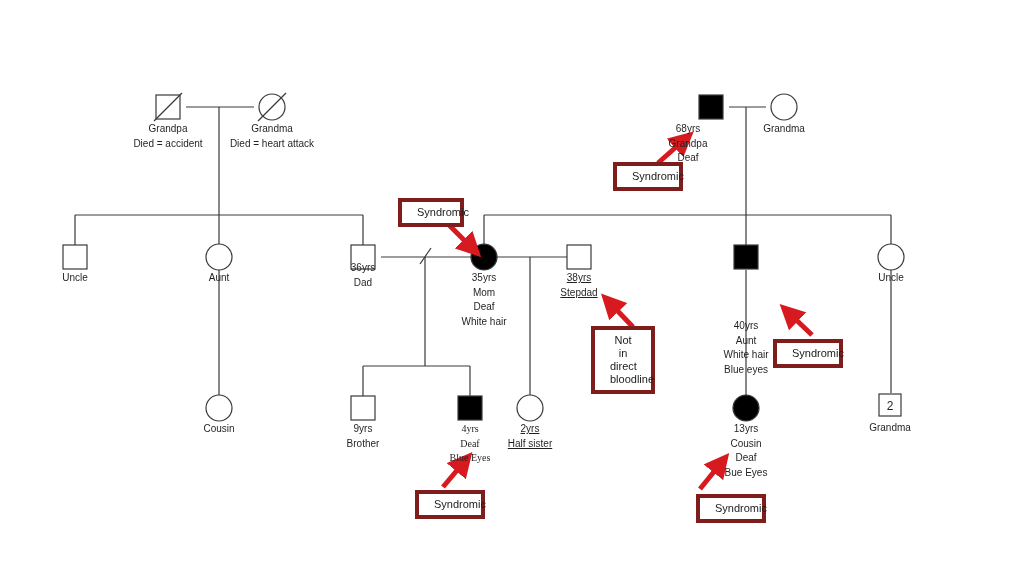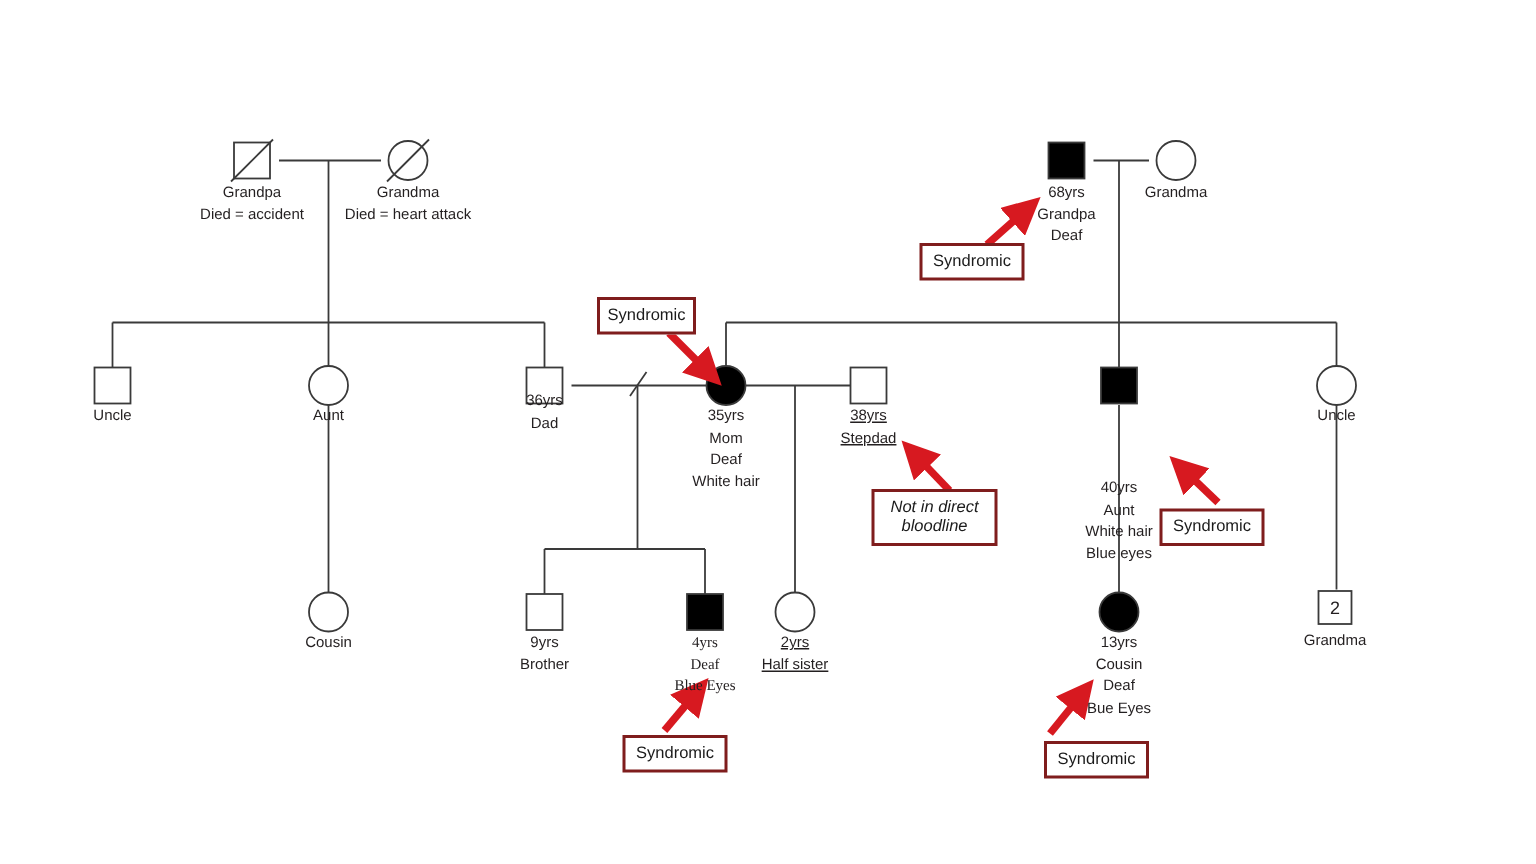--- a/index.html
+++ b/index.html
@@ -29,27 +29,27 @@
     font-size: 10px;
     line-height: 14.5px;
     color: #231f20;
     text-align: center;
     white-space: pre-line;
     transform: translateX(-50%);
     pointer-events: none;
   }
   .callout {
     position: absolute;
-    border: 2px solid #7f1d1d;
+    border: 4px solid #7f1d1d;
     background: #ffffff;
     font-size: 11px;
     line-height: 13px;
     color: #1b1b1b;
     text-align: center;
-    padding: 4px 5px;
+    padding: 4px 15px;
     white-space: pre-line;
     transform: translateX(-50%);
     box-sizing: border-box;
   }
 </style>
 </head>
 <body>
 
 <div id="canvas">
 
@@ -162,21 +162,21 @@
         <line x1="443" y1="487" x2="464" y2="462" stroke="#d71920" stroke-width="5" marker-end="url(#redhead)"></line>
         <line x1="700" y1="489" x2="721" y2="463" stroke="#d71920" stroke-width="5" marker-end="url(#redhead)"></line>
       </g>
   </svg>
 
   <div id="labels-layer">
       <div class="lbl" style="left: 168px; top: 122px;">Grandpa
 Died = accident</div>
       <div class="lbl" style="left: 272px; top: 122px;">Grandma
 Died = heart attack</div>
-      <div class="lbl" style="left: 711px; top: 122px;">68yrs
+      <div class="lbl" style="left: 688px; top: 122px;">68yrs
 Grandpa
 Deaf</div>
       <div class="lbl" style="left: 784px; top: 122px;">Grandma</div>
       <div class="lbl" style="left: 75px; top: 271px;">Uncle</div>
       <div class="lbl" style="left: 219px; top: 271px;">Aunt</div>
       <div class="lbl" style="left: 363px; top: 261px;">36yrs
 Dad</div>
       <div class="lbl" style="left: 484px; top: 271px;">35yrs
 Mom
 Deaf
@@ -199,20 +199,20 @@
       <div class="lbl" style="left: 746px; top: 422px;">13yrs
 Cousin
 Deaf
 Bue Eyes</div>
       <div class="lbl" style="left: 890px; top: 421px;">Grandma</div>
     </div>
 
   <div id="callouts-layer">
       <div class="callout" style="left: 431px; top: 198px; width: 66px; min-height: 21px;">Syndromic</div>
       <div class="callout" style="left: 648px; top: 162px; width: 70px; min-height: 21px;">Syndromic</div>
-      <div class="callout" style="left: 623px; top: 326px; width: 84px; min-height: 34px; font-style: italic;">Not in direct
+      <div class="callout" style="left: 623px; top: 326px; width: 64px; min-height: 34px;">Not in direct
 bloodline</div>
       <div class="callout" style="left: 808px; top: 339px; width: 70px; min-height: 21px;">Syndromic</div>
       <div class="callout" style="left: 450px; top: 490px; width: 70px; min-height: 21px;">Syndromic</div>
       <div class="callout" style="left: 731px; top: 494px; width: 70px; min-height: 21px;">Syndromic</div>
     </div>
 
 </div>
 
 </body></html>

